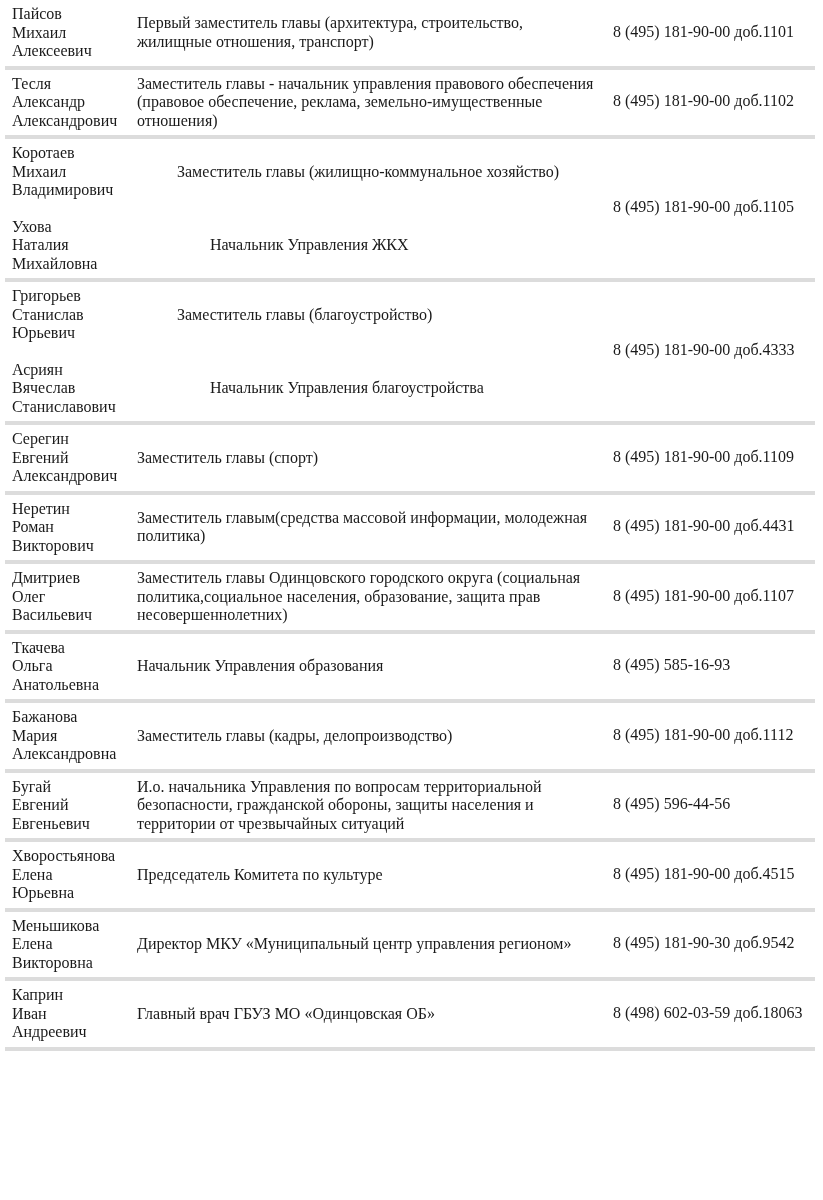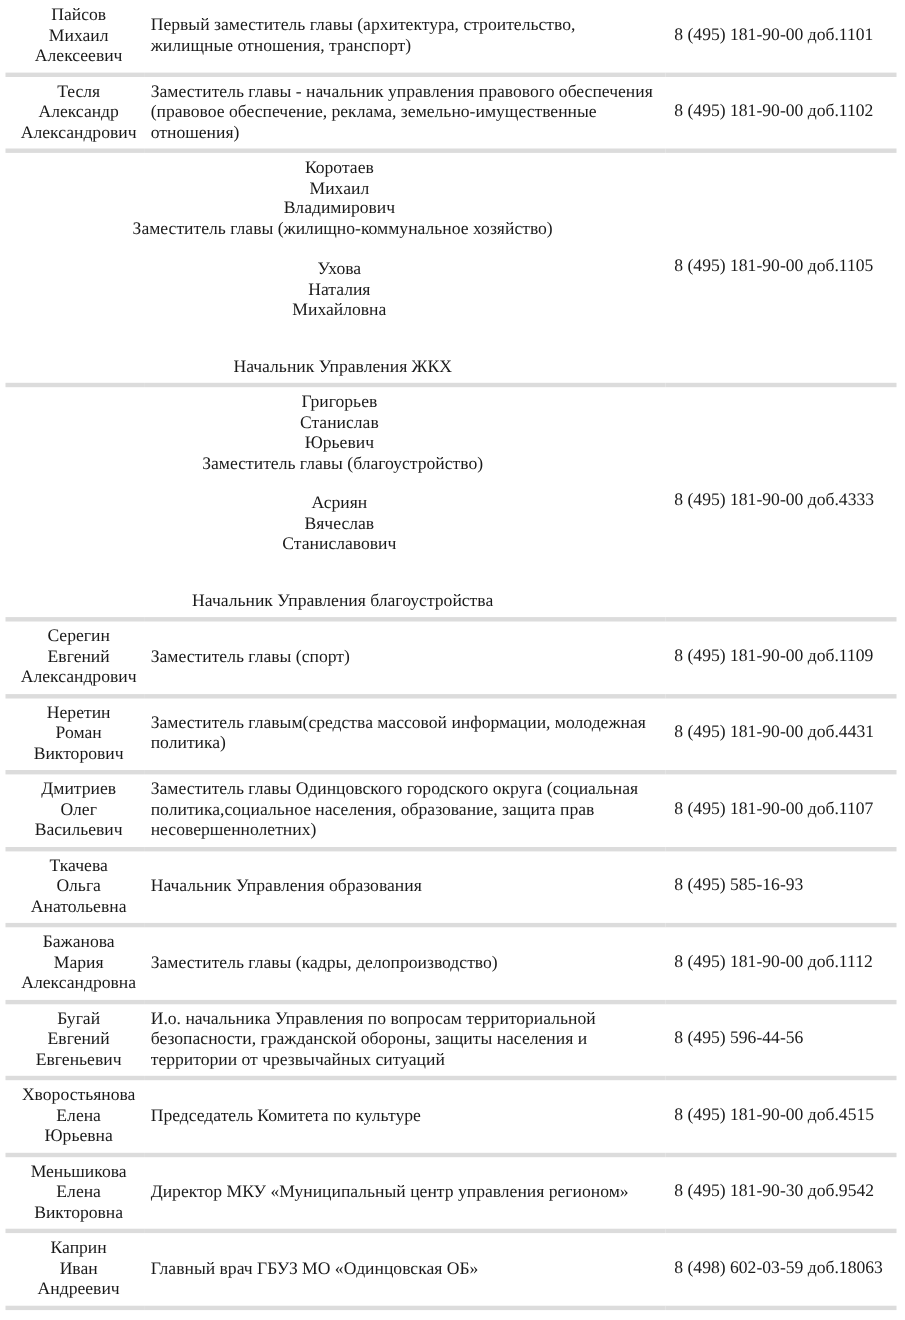--- a/index.html
+++ b/index.html
@@ -4,27 +4,27 @@
 <style>
   html, body { margin: 0; padding: 0; background: #ffffff; }
   body { width: 823px; height: 1200px; overflow: hidden; font-family: "Liberation Serif", "DejaVu Serif", serif; color: #1a1a1a; font-size: 16px; }
   table { border-collapse: collapse; width: 810px; margin-left: 5px; table-layout: fixed; }
   col.c-name { width: 126px; }
   col.c-pos { width: 474px; }
   col.c-phone { width: 210px; }
   td { vertical-align: middle; padding: 0; line-height: 18.5px; }
   tr.row > td { border-bottom: 4px solid #dcdcdc; }
   tr.row.last > td { border-bottom: none; }
-  .cell-name { padding: 5px 0 5px 7px; text-align: center; }
+  .cell-name { padding: 5px 0 5px 7px; }
   .cell-pos { padding: 5px 10px 5px 6px; }
   .cell-phone { padding: 3px 0 5px 8px; }
-  .sub { display: flex; align-items: center; flex-direction: column; }
+  .sub { display: flex; align-items: center; }
   .sub + .sub { margin-top: 18px; gap: 33px; }
   .sub .n { width: 119px; flex: none; }
-  .sub .p { padding-left: 6px; }
+  .sub .p { padding-left: 6px; margin-left: 40px; }
   .name-line { display: block; }
 </style>
 </head>
 <body>
 
 <table>
   <colgroup>
       <col class="c-name">
       <col class="c-pos">
       <col class="c-phone">

